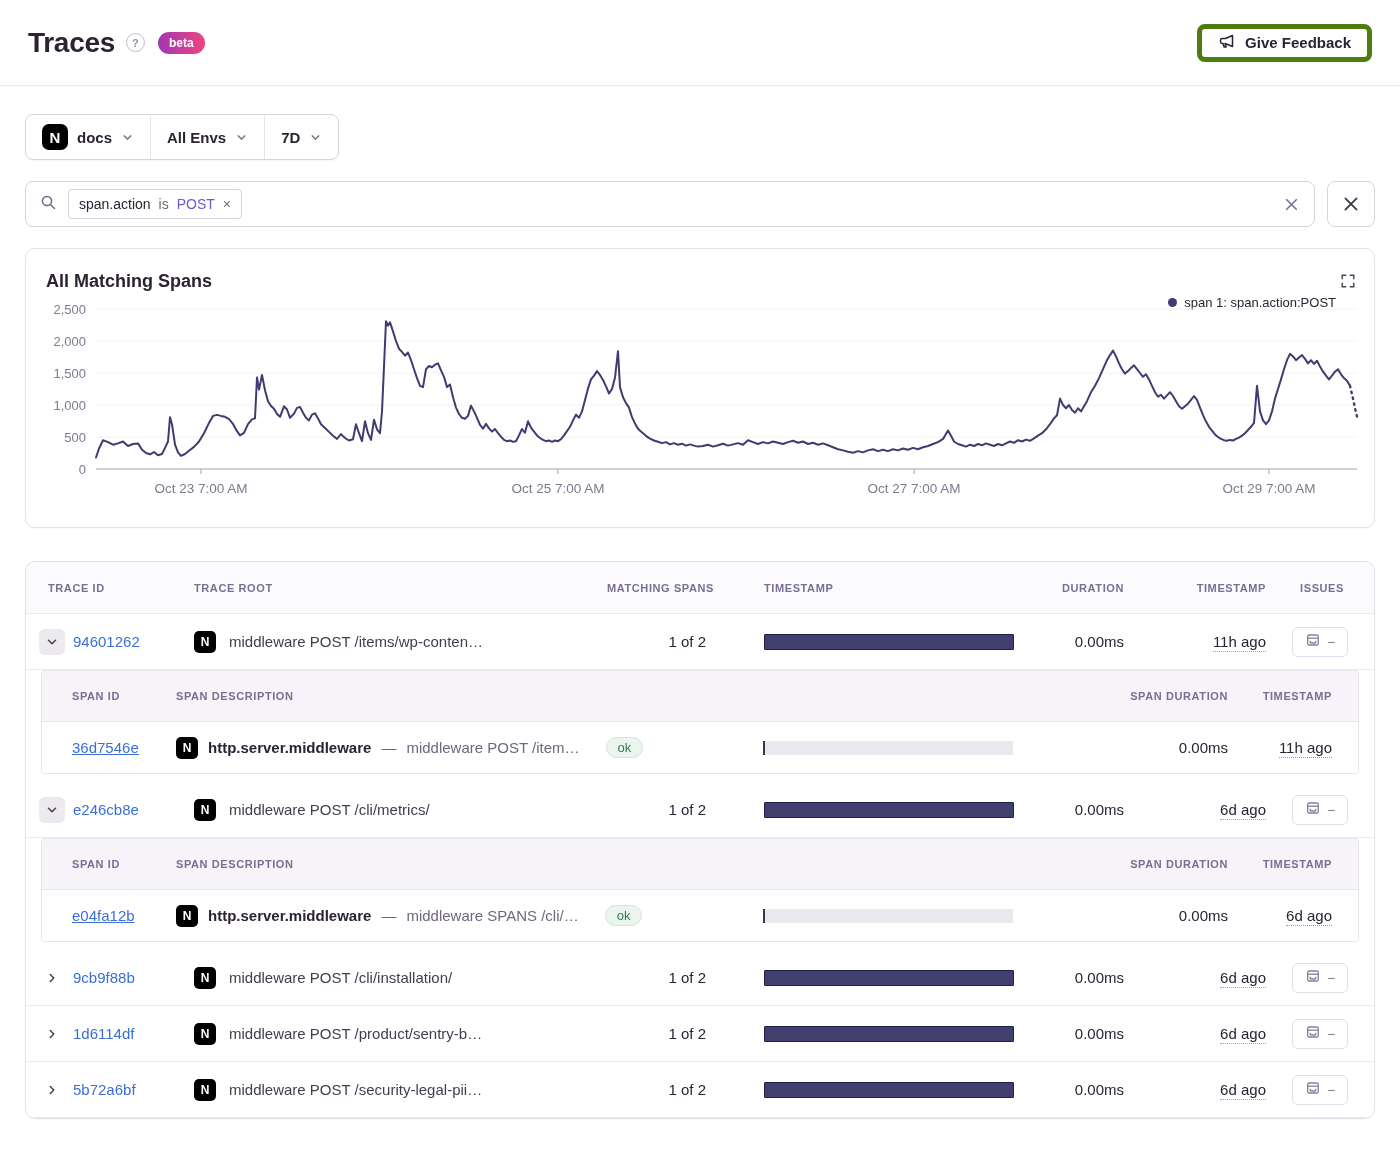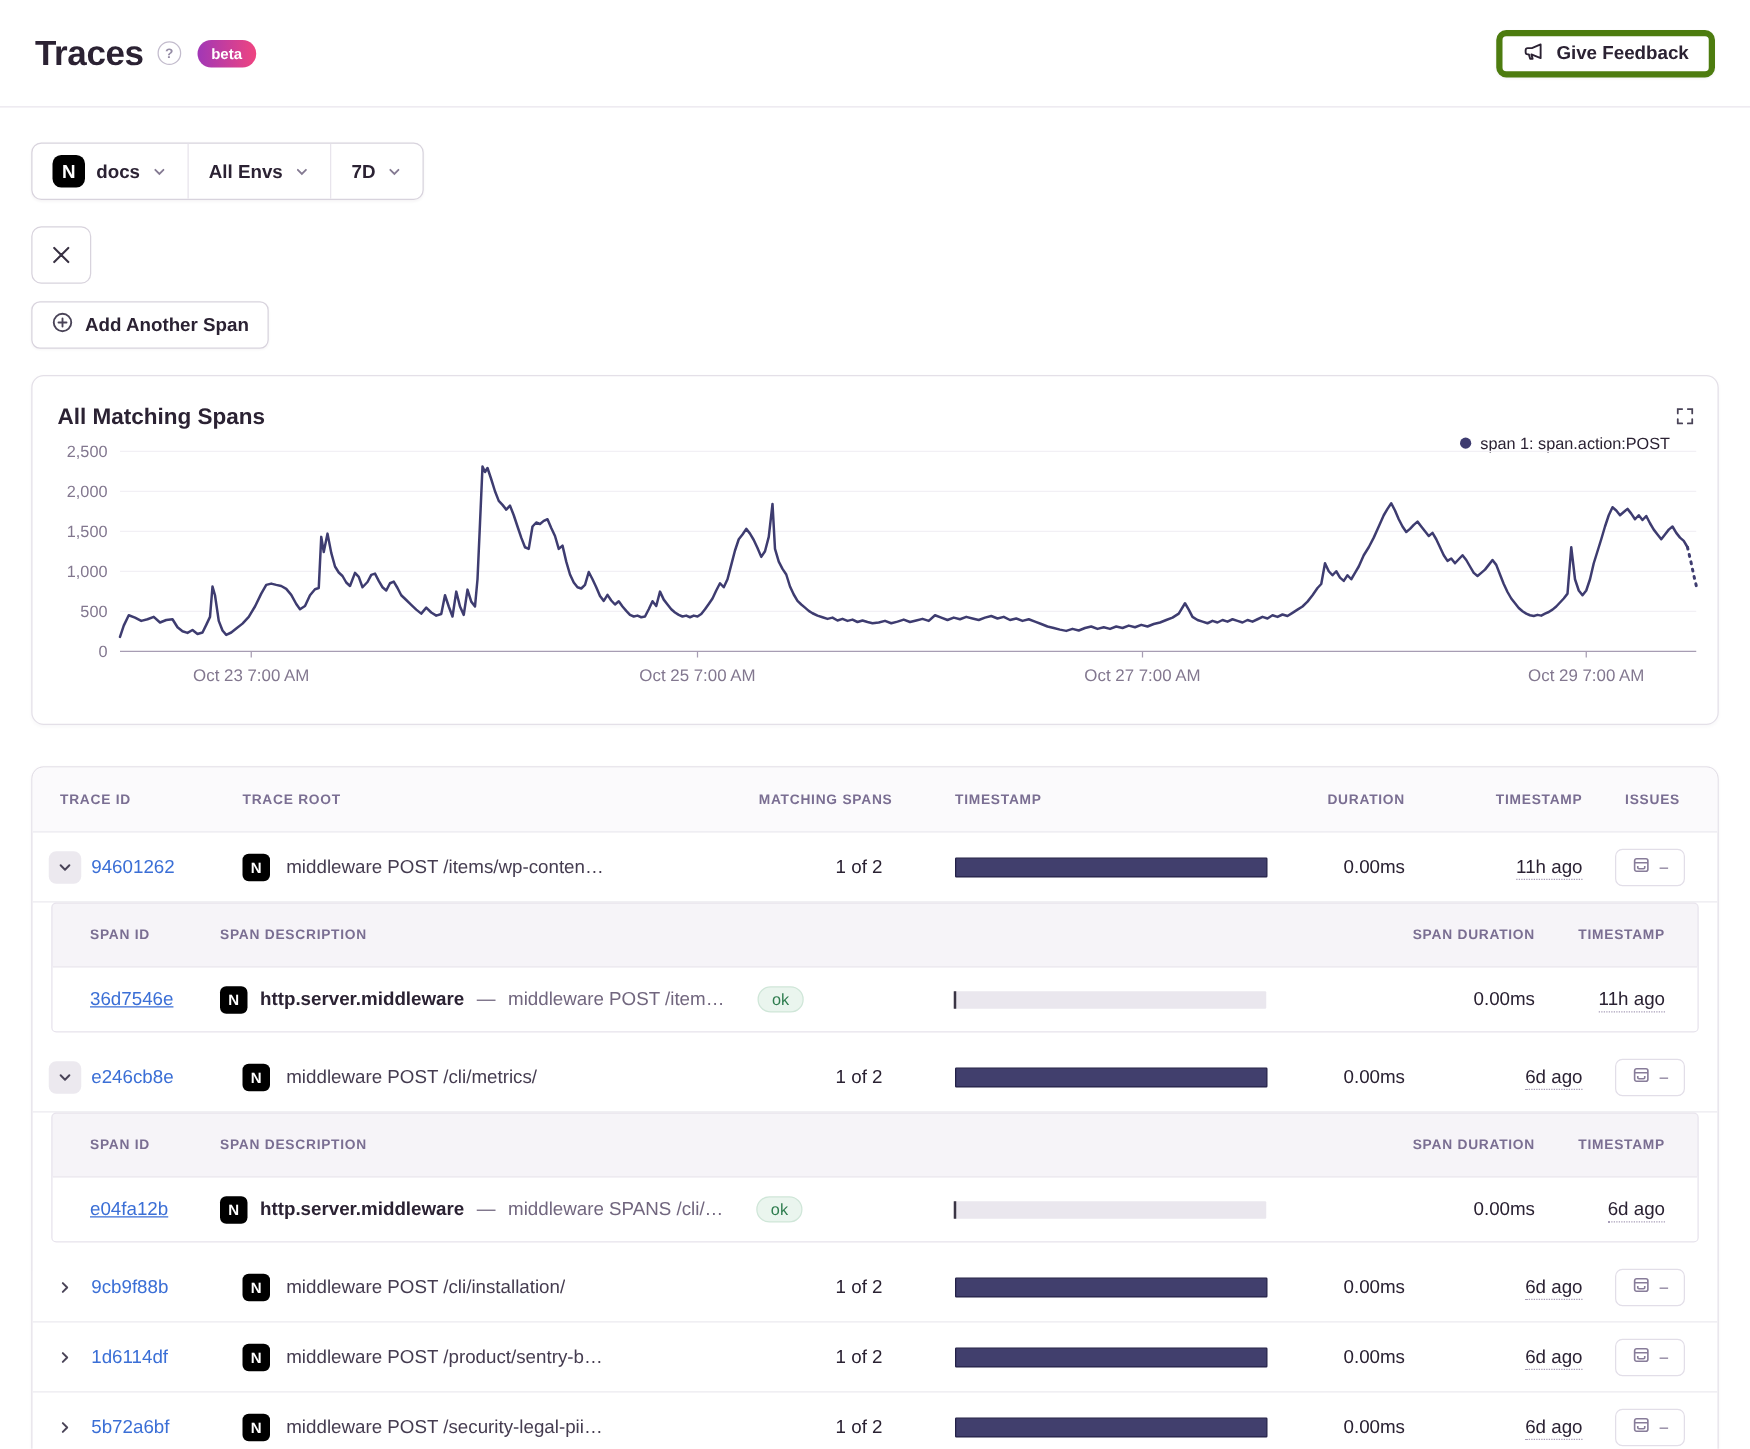--- a/index.html
+++ b/index.html
@@ -164,36 +164,46 @@
       <span class="chev" data-interactable="false">
         <svg width="13" height="13" viewBox="0 0 16 16" fill="none" stroke="currentColor" stroke-width="1.8" stroke-linecap="round">
             <path d="M4 6l4 4 4-4"></path>
           </svg>
       </span>
     </div>
   </div>
 
   
   <div class="search-row" data-interactable="false">
+    <div class="search-box" data-interactable="true">
+      <span data-interactable="false">
+        <svg width="17" height="17" viewBox="0 0 17 17" fill="none" stroke="#71667e" stroke-width="1.5" stroke-linecap="round">
+            <circle cx="7" cy="7" r="4.6"></circle>
+            <path d="M10.5 10.5 14.5 14.5"></path>
+          </svg>
+      </span>
+      <span class="token" data-interactable="true">
+        <span class="t-key" data-interactable="false">span.action</span>
+        <span class="t-op" data-interactable="false">is</span>
+        <span class="t-val" data-interactable="false">POST</span>
+        <span class="t-op" data-interactable="true">×</span>
+      </span>
+      <button class="icon-btn clear-x" data-interactable="true">
+        <svg width="17" height="17" viewBox="0 0 16 16" fill="none" stroke="#7b6f8d" stroke-width="1.5" stroke-linecap="round">
+            <path d="M3.5 3.5 12.5 12.5M12.5 3.5 3.5 12.5"></path>
+          </svg>
+      </button>
+    </div>
     <button class="close-btn" data-interactable="true">
       <svg width="18" height="18" viewBox="0 0 16 16" fill="none" stroke="#3a3344" stroke-width="1.5" stroke-linecap="round">
           <path d="M3 3 13 13M13 3 3 13"></path>
         </svg>
     </button>
   </div>
 
-  <button class="add-span-btn" data-interactable="true">
-    <span data-interactable="false">
-      <svg width="18" height="18" viewBox="0 0 18 18" fill="none" stroke="#4a4458" stroke-width="1.5" stroke-linecap="round">
-          <circle cx="9" cy="9" r="7"></circle>
-          <path d="M9 5.8v6.4M5.8 9h6.4"></path>
-        </svg>
-    </span>
-    <span data-interactable="false">Add Another Span</span>
-  </button>
 
   
   <div class="chart-card" data-interactable="false">
     <div class="chart-title" data-interactable="false">All Matching Spans</div>
     <button class="icon-btn expand-btn" data-interactable="true">
       <svg width="16" height="16" viewBox="0 0 18 18" fill="none" stroke="currentColor" stroke-width="1.6" stroke-linecap="round">
         <path d="M2.5 6.5v-4h4M11.5 2.5h4v4M15.5 11.5v4h-4M6.5 15.5h-4v-4"></path>
       </svg>
     </button>
     <div class="chart-legend" data-interactable="true">

